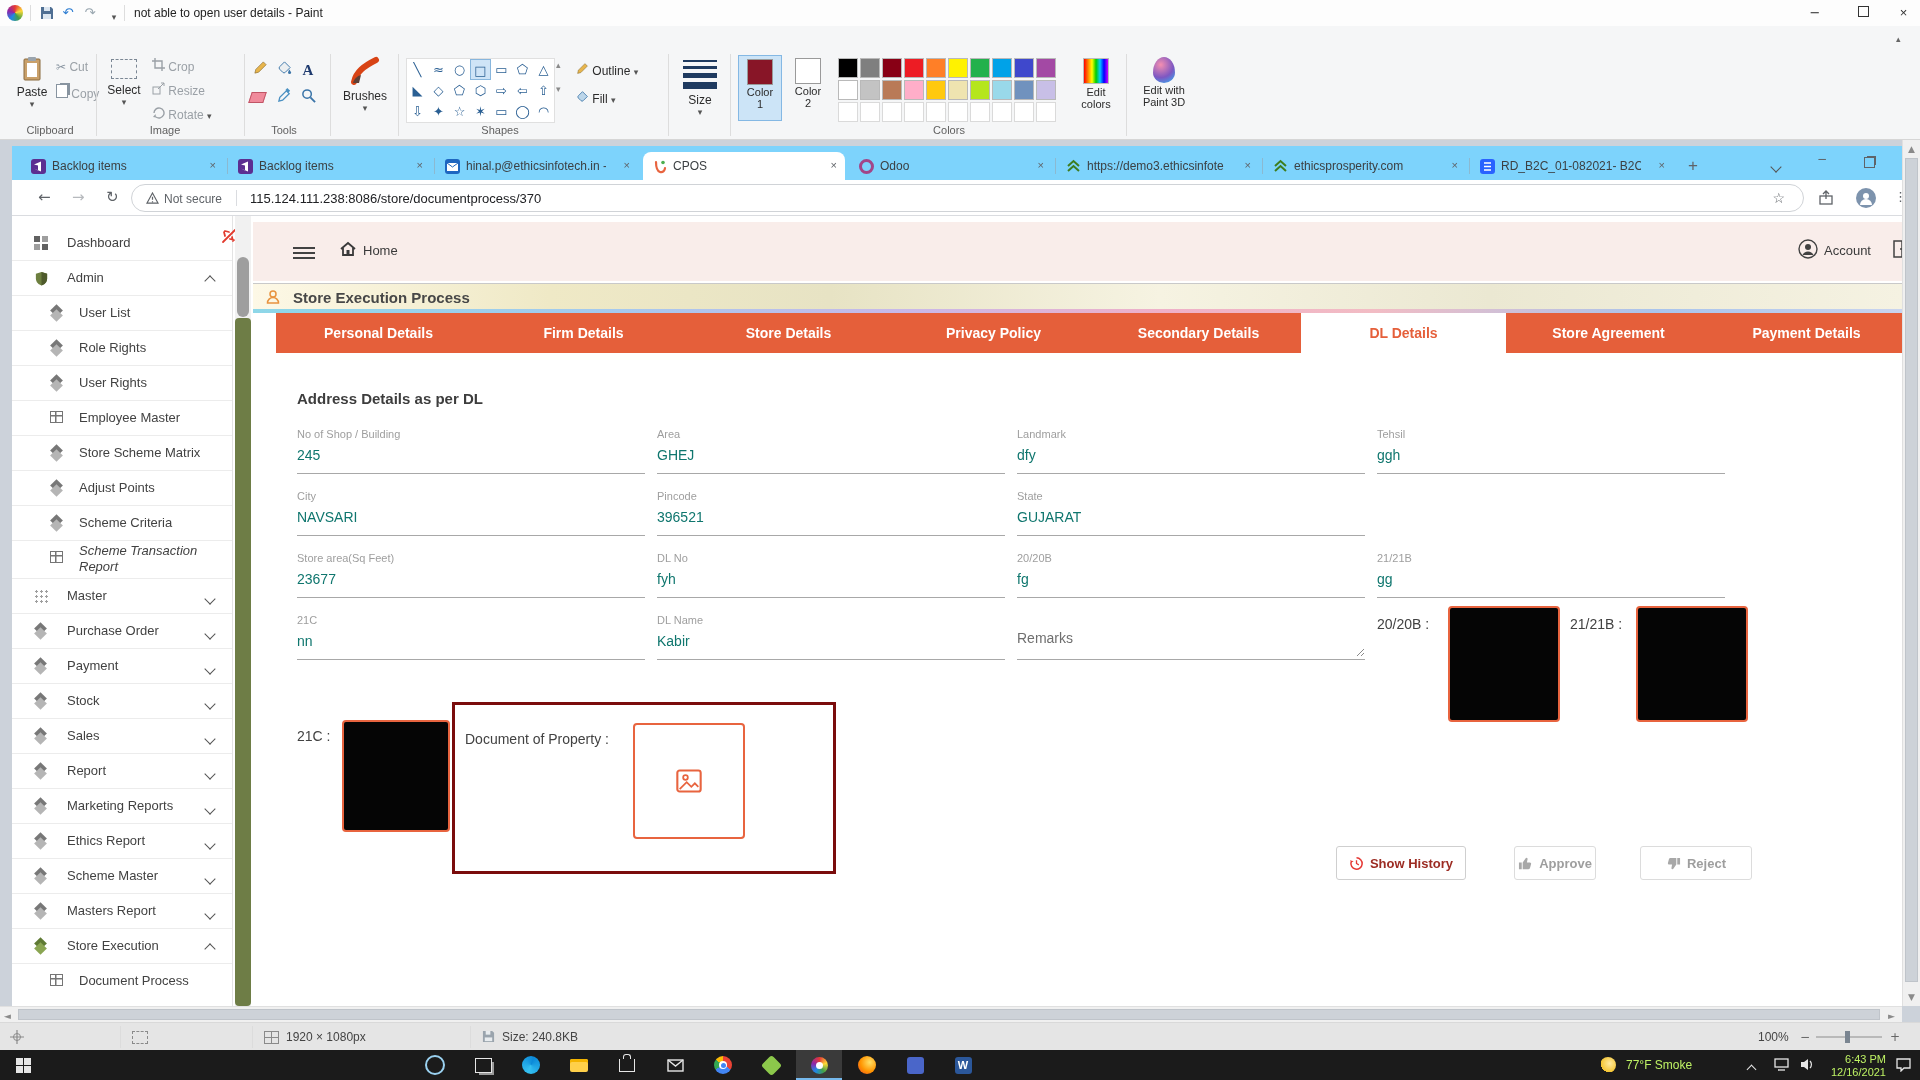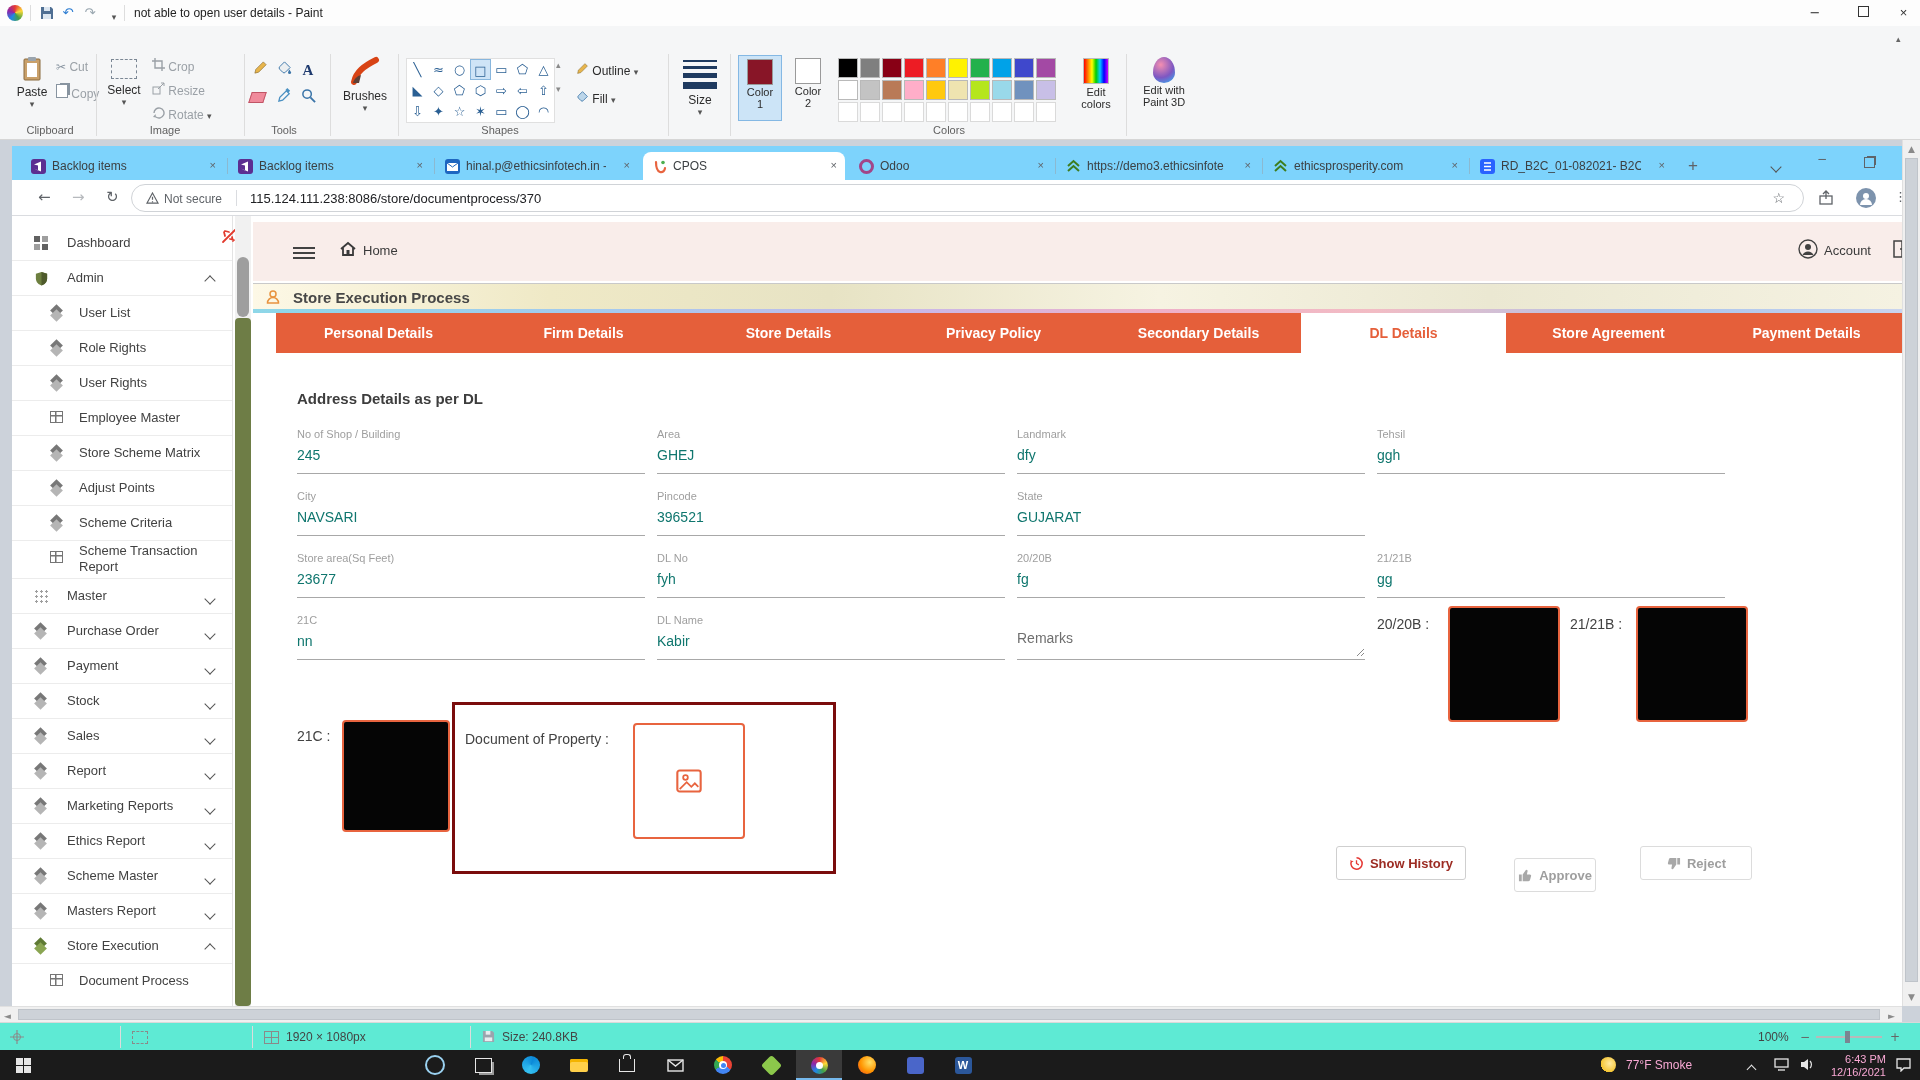--- a/index.html
+++ b/index.html
@@ -27,21 +27,21 @@
   .shapecell.sel{background:#cfe4f7;border:1px solid #88b6dd;box-sizing:border-box;}
   .pcell{width:20px;height:20px;border:1px solid #b9b9b9;box-sizing:border-box;display:inline-block;}
   .pcell.empty{border:1px solid #dadada;background:#fff;}
   .colorbig{width:44px;height:66px;text-align:center;font-size:11px;color:#2b2b2b;}
   .colorbig.sel{background:#cce4f7;border:1px solid #84b8e4;box-sizing:border-box;}
   .swatch{width:26px;height:26px;margin:3px auto 1px auto;border:1px solid #9a9a9a;box-sizing:border-box;}
   
   .pt-vscroll{left:1902px;top:140px;width:18px;height:866px;background:#f0f0f0;border-left:1px solid #e0e0e0;box-sizing:border-box;}
   .pt-hscroll{left:0;top:1006px;width:1902px;height:16px;background:#f0f0f0;border-top:1px solid #e0e0e0;box-sizing:border-box;}
   .scroll-arrow{color:#8a8a8a;font-size:9px;text-align:center;font-family:"DejaVu Sans",sans-serif;}
-  .pt-status{left:0;top:1022px;width:1920px;height:28px;background:#5eead4;border-top:1px solid #d9d9d9;box-sizing:border-box;font-size:12px;color:#444;}
+  .pt-status{left:0;top:1022px;width:1920px;height:28px;background:#e5e5e5;border-top:1px solid #d9d9d9;box-sizing:border-box;font-size:12px;color:#444;}
   .sdiv{top:3px;width:1px;height:22px;background:#dcdcdc;}
   
   .cr-tabstrip{left:12px;top:146px;width:1890px;height:34px;background:#7dd3fc;}
   .cr-tab{top:6px;height:28px;width:202px;border-radius:8px 8px 0 0;}
   .cr-tab .t{position:absolute;left:30px;top:7px;font-size:12px;color:#3c4043;width:140px;white-space:nowrap;overflow:hidden;}
   .cr-tab .x{position:absolute;right:8px;top:7px;font-size:11px;color:#5f6368;}
   .cr-tab.active{background:#fff;}
   .tabdiv{top:12px;width:1px;height:16px;background:#9aa0a6;opacity:.5;}
   .fav{position:absolute;left:9px;top:7px;width:15px;height:15px;border-radius:3px;}
   .cr-addr{left:12px;top:180px;width:1890px;height:36px;background:#fff;border-bottom:1px solid #dadce0;box-sizing:border-box;}
@@ -85,21 +85,21 @@
   .fval{font-size:14px;color:#0f766e;margin-top:7px;}
   .attlbl{position:absolute;font-size:14px;color:#424242;}
   .imgbox{position:absolute;border:2px solid #e8643f;border-radius:4px;background:#050505;box-sizing:border-box;}
   .kbd{background:#0a0a0a repeating-linear-gradient(0deg,#101010 0 12px,#1c1c1c 12px 14px),
        repeating-linear-gradient(90deg,rgba(40,40,40,.4) 0 14px,rgba(10,10,10,.6) 14px 16px);background-blend-mode:overlay;}
   .btn{position:absolute;height:34px;border:1px solid #cfcfcf;border-radius:3px;background:#fff;box-sizing:border-box;
        display:flex;align-items:center;justify-content:center;gap:6px;}
   .btn .bt{font-size:13px;}
   
   .taskbar{left:0;top:1050px;width:1920px;height:30px;background:#1b1b1b;}
-  .tb-white{color:#f9a8d4;}
+  .tb-white{color:#bef264;}
   .tbbtn{top:0;height:30px;display:flex;align-items:center;justify-content:center;}
   .tbbtn.active{background:#3a3a3a;box-shadow:inset 0 -2px 0 #76b9ed;}
 </style>
 </head>
 <body>
 
 <div class="screen">
 
   <div class="abs pt-titlebar">
     <div class="abs qa-ic" style="left:7px;top:5px;width:16px;height:16px;border-radius:50%;background:conic-gradient(#e53935,#fdd835,#43a047,#1e88e5,#8e24aa,#e53935);"></div>
@@ -418,21 +418,21 @@
     <div class="sbi sub" style="top:80px;"><span class="sic layers"><i></i><i></i></span><span class="slbl">User List</span></div>
     <div class="sbi sub" style="top:115px;"><span class="sic layers"><i></i><i></i></span><span class="slbl">Role Rights</span></div>
     <div class="sbi sub" style="top:150px;"><span class="sic layers"><i></i><i></i></span><span class="slbl">User Rights</span></div>
     <div class="sbi sub" style="top:185px;">
         <span class="sic tblic"></span>
         <span class="slbl">Employee Master</span>
       </div>
     <div class="sbi sub" style="top:220px;"><span class="sic layers"><i></i><i></i></span><span class="slbl">Store Scheme Matrix</span></div>
     <div class="sbi sub" style="top:255px;"><span class="sic layers"><i></i><i></i></span><span class="slbl">Adjust Points</span></div>
     <div class="sbi sub" style="top:290px;"><span class="sic layers"><i></i><i></i></span><span class="slbl">Scheme Criteria</span></div>
-    <div class="sbi sub" style="top:325px;height:38px;">
+    <div class="sbi sub" style="top:325px;height:38px;font-style:italic;">
         <span class="sic tblic"></span>
         <span class="slbl" style="top:2px;width:130px;line-height:1.25;">Scheme Transaction Report</span>
       </div>
     <div class="sbi" style="top:363px;">
         <span class="sic" style="width:14px;height:14px;background:radial-gradient(#9e9e9e 1.2px,transparent 1.4px) 0 0/5px 5px;"></span>
         <span class="slbl">Master</span>
         <span class="sbchev"><span class="chev down"></span></span>
       </div>
     <div class="sbi" style="top:398px;"><span class="sic layers"><i></i><i></i></span><span class="slbl">Purchase Order</span><span class="sbchev"><span class="chev down"></span></span></div>
     <div class="sbi" style="top:433px;"><span class="sic layers"><i></i><i></i></span><span class="slbl">Payment</span><span class="sbchev"><span class="chev down"></span></span></div>
@@ -584,21 +584,21 @@
   </div>
 
   <div class="btn" style="left:1336px;top:846px;width:130px;">
     <svg width="15" height="15" viewBox="0 0 16 16">
         <path d="M8 2a6 6 0 1 1-5.7 4.2" fill="none" stroke="#e53935" stroke-width="1.6"></path>
         <path d="M1 4.5l1.5 2.3L5 5.5z" fill="#e53935"></path>
         <path d="M8 4.5V8l2.5 1.5" fill="none" stroke="#e53935" stroke-width="1.4"></path>
       </svg>
     <span class="bt" style="color:#9c2c23;font-weight:bold;">Show History</span>
   </div>
-  <div class="btn" style="left:1514px;top:846px;width:82px;border-color:#dcdcdc;margin-top:12px;">
+  <div class="btn" style="left:1514px;top:846px;width:82px;border-color:#dcdcdc;">
     <svg width="15" height="15" viewBox="0 0 16 16">
         <path d="M1 7h3v7H1zM5 14h6.2c.8 0 1.4-.5 1.6-1.2l1.1-4A1.3 1.3 0 0 0 12.6 7H9.5l.6-3.2A1.2 1.2 0 0 0 8 2.6L5 7z" fill="#a8a8a8"></path>
       </svg>
     <span class="bt" style="color:#9e9e9e;font-weight:bold;">Approve</span>
   </div>
   <div class="btn" style="left:1640px;top:846px;width:112px;border-color:#dcdcdc;">
     <svg width="15" height="15" viewBox="0 0 16 16" style="transform:rotate(180deg);">
         <path d="M1 7h3v7H1zM5 14h6.2c.8 0 1.4-.5 1.6-1.2l1.1-4A1.3 1.3 0 0 0 12.6 7H9.5l.6-3.2A1.2 1.2 0 0 0 8 2.6L5 7z" fill="#a8a8a8"></path>
       </svg>
     <span class="bt" style="color:#9e9e9e;font-weight:bold;">Reject</span>

